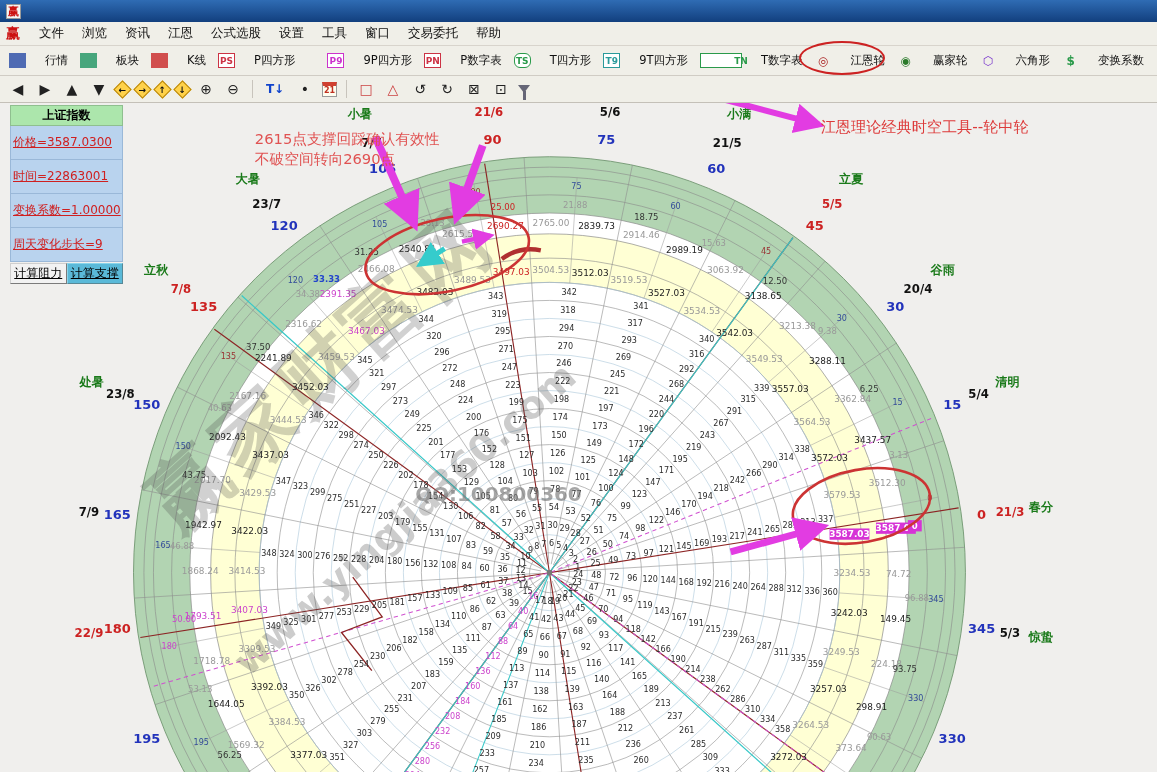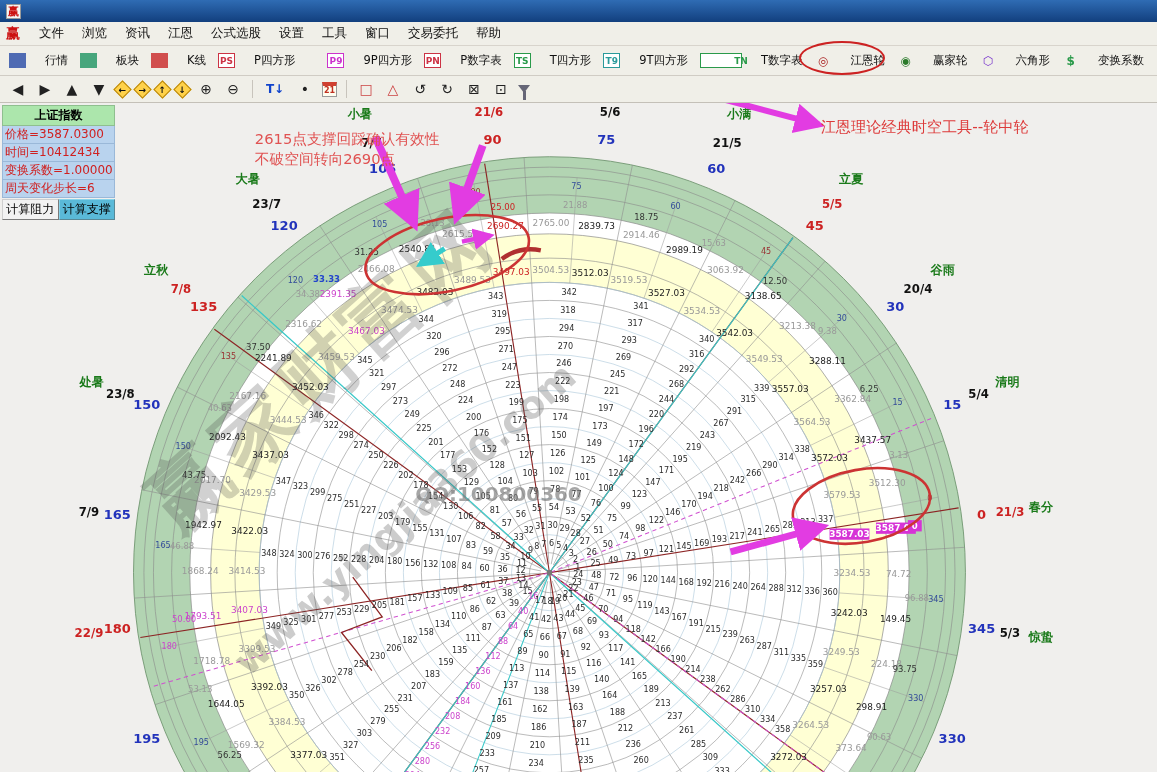--- a/index.html
+++ b/index.html
@@ -24,24 +24,24 @@
   #toolbar2 .sep { width:1px; height:18px; background:#c8c4bc; margin:0 2px; }
   .diamond { width:13px; height:13px; background:#ffd24a; border:1px solid #b8860b; transform:rotate(45deg); display:flex; align-items:center; justify-content:center; }
   .diamond span { transform:rotate(-45deg); font-size:9px; color:#111; font-weight:bold; }
   .cal { width:15px; height:15px; background:#fffef0; border:1px solid #999; border-top:4px solid #d04030; font-size:8px; color:#c03020; text-align:center; line-height:10px; font-weight:bold; }
   .funnel { width:0; height:0; border-left:6px solid transparent; border-right:6px solid transparent; border-top:8px solid #667; position:relative; }
   .funnel:after { content:""; position:absolute; left:-1.5px; top:-2px; width:3px; height:9px; background:#667; }
   
   #chart { position:relative; width:1157px; height:669px; background:#f0efed; }
   #wheelsvg { position:absolute; left:0; top:0; }
   
-  #panel { position:absolute; left:2px; top:2px; width:113px; z-index:5; font-size:12px; }
+  #panel { position:absolute; left:10px; top:2px; width:113px; z-index:5; font-size:12px; }
   #panel .hdr { background:#ace6ac; border:1px solid #8fbf8f; text-align:center; color:#000; padding:1px 0; font-weight:bold; }
-  #panel .row { background:#b9d3ee; border:1px solid #9ab8d8; border-top:none; color:#cf2020; padding:0 2px; white-space:nowrap; overflow:hidden; }
-  #panel .btnrow { display:flex; gap:0; margin-top:1px; }
+  #panel .row { background:#b9d3ee; border:1px solid #9ab8d8; border-top:none; color:#cf2020; padding:8px 2px; white-space:nowrap; overflow:hidden;text-decoration:underline; }
+  #panel .btnrow { display:flex; gap:0; margin-top:1px;text-decoration:underline; }
   #panel .pbtn { flex:1; font-size:12px; text-align:center; padding:1px 0; border:1px outset #cfcfcf; background:#f2f2f2; color:#000; cursor:default; }
   #panel .pbtn.alt { background:#5ab9d8; border:1px outset #8ad4ea; }
 </style>
 </head>
 <body>
 
 <div id="titlebar">
   <div class="appicon">赢</div>
 </div>
 
@@ -78,21 +78,21 @@
     </div>
     <div class="tbtn">
       <span class="ticon" style="color: rgb(204, 51, 204); border-color: rgb(204, 51, 204); margin-left: 20px;">P9</span>
       <span>9P四方形</span>
     </div>
     <div class="tbtn">
       <span class="ticon" style="color: rgb(204, 51, 68); border-color: rgb(204, 51, 68);">PN</span>
       <span>P数字表</span>
     </div>
     <div class="tbtn">
-      <span class="ticon" style="color: rgb(42, 154, 74); border-color: rgb(42, 154, 74);">TS</span>
+      <span class="ticon" style="color: rgb(42, 154, 74); border-color: rgb(42, 154, 74); border-radius: 6px;">TS</span>
       <span>T四方形</span>
     </div>
     <div class="tbtn">
       <span class="ticon" style="color: rgb(42, 154, 154); border-color: rgb(42, 154, 154);">T9</span>
       <span>9T四方形</span>
     </div>
     <div class="tbtn">
       <span class="ticon" style="color: rgb(42, 154, 74); border-color: rgb(42, 154, 74); padding-left: 40px;">TN</span>
       <span>T数字表</span>
     </div>
@@ -827,21 +827,21 @@
           <path d="M0,0 L5,2.5 L0,5 Z" fill="#e23ce2"></path>
         </marker>
         <marker id="cm" markerWidth="6" markerHeight="6" refX="4" refY="2.5" orient="auto">
           <path d="M0,0 L5,2.5 L0,5 Z" fill="#35cccc"></path>
         </marker>
       </defs>
     </svg>
   <div id="panel">
     <div class="hdr">上证指数</div>
   <div class="row">价格=3587.0300</div>
-      <div class="row">时间=10412434</div>
+      <div class="row">时间=22863001</div>
       <div class="row">变换系数=1.00000</div>
-      <div class="row">周天变化步长=6</div>
+      <div class="row">周天变化步长=9</div>
       <div class="btnrow">
         <div class="pbtn">计算阻力</div>
         <div class="pbtn alt">计算支撑</div>
       </div>
     </div>
 </div>
 
 </body></html>

